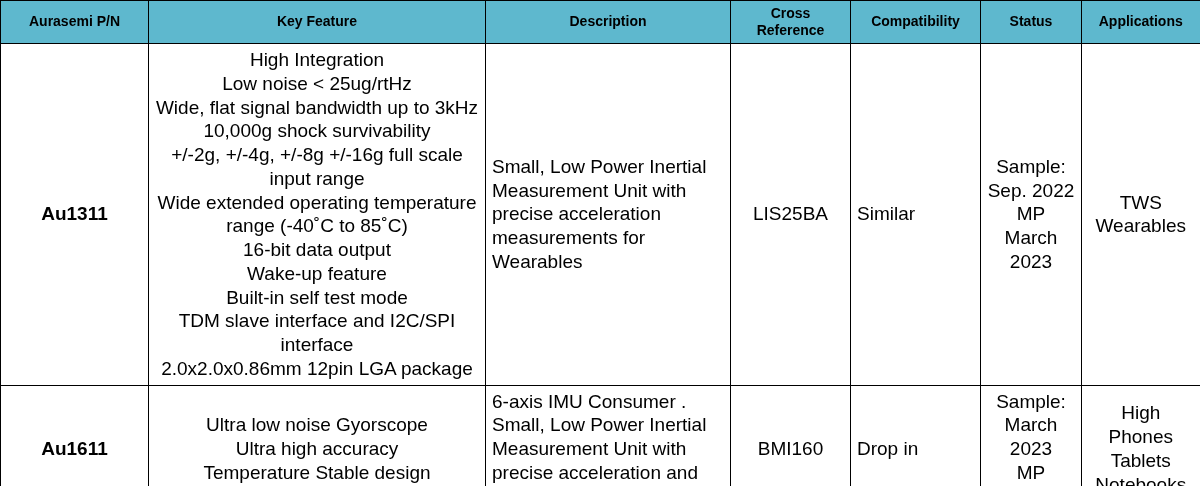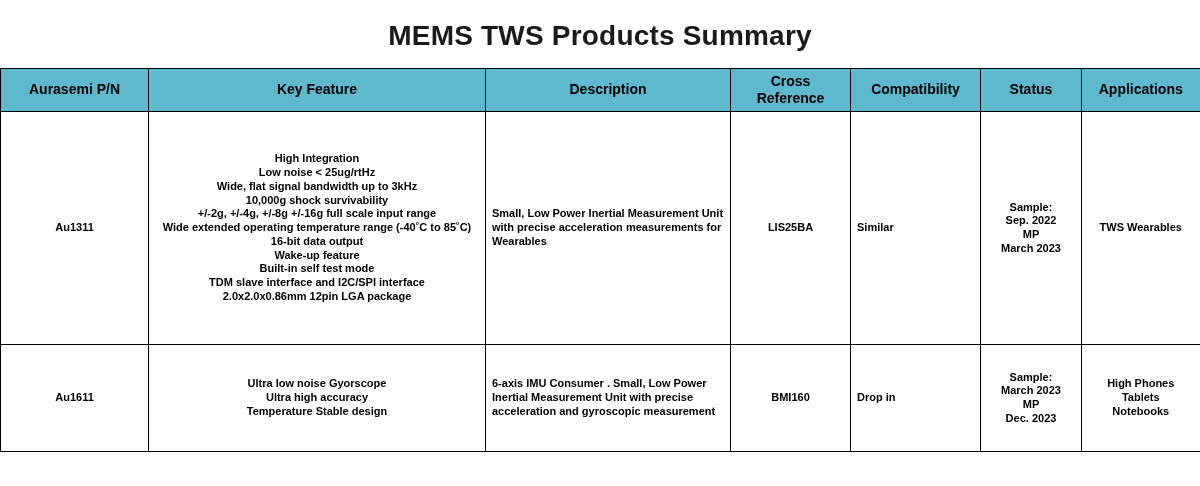--- a/index.html
+++ b/index.html
@@ -31,23 +31,22 @@
     border-collapse: collapse;
     table-layout: fixed;
     width: 1128px;
     margin: 0;
   }
   table.summary th,
   table.summary td {
     border: 1px solid #000000;
     vertical-align: middle;
     padding: 4px 6px;
-    font-size: 11px;
+    font-size: 19px;
     line-height: 1.25;
-    font-weight: bold;
   }
   table.summary thead th {
     background: #5eb8ce;
     font-weight: bold;
     font-size: 14px;
     text-align: center;
     height: 38px;
     padding: 2px 4px;
   }
   
@@ -100,21 +99,20 @@
   table.summary td:last-child {
     border-right: none;
     text-align: center;
   }
 </style>
 </head>
 <body>
 
 <div class="page">
 
-  <h1 class="page-title">MEMS TWS Products Summary</h1>
 
   <table class="summary">
     <colgroup>
       <col class="c-pn">
       <col class="c-key">
       <col class="c-desc">
       <col class="c-cross">
       <col class="c-compat">
       <col class="c-status">
       <col class="c-apps">

